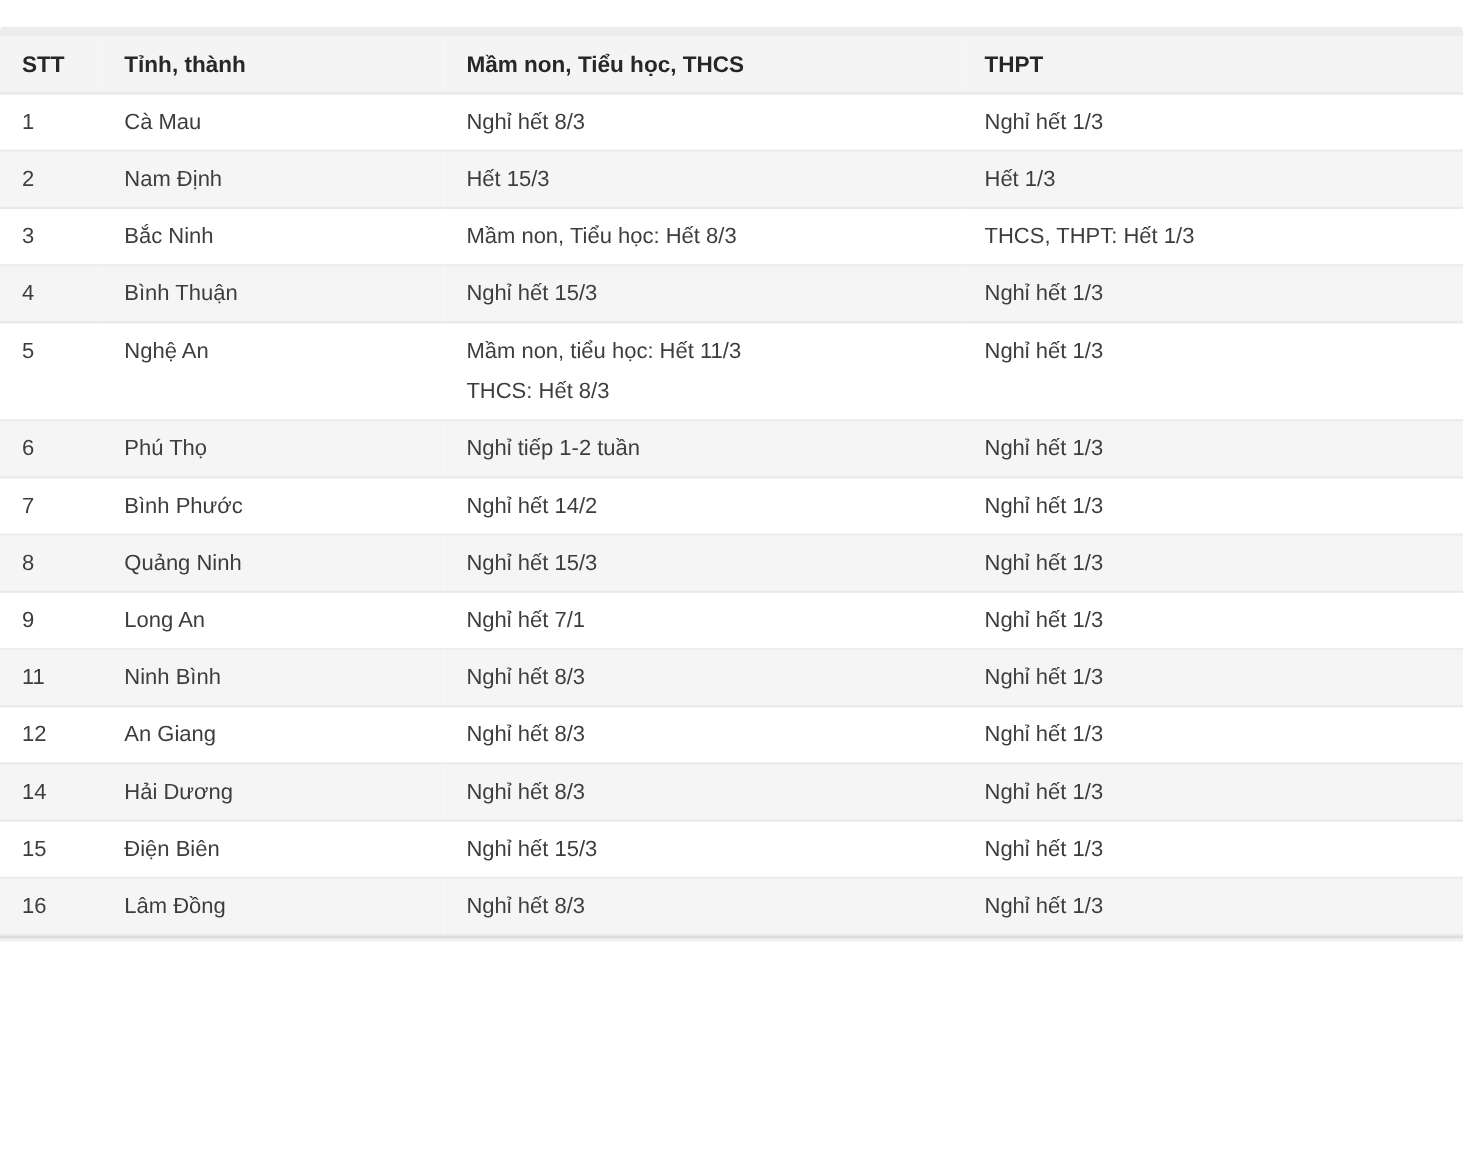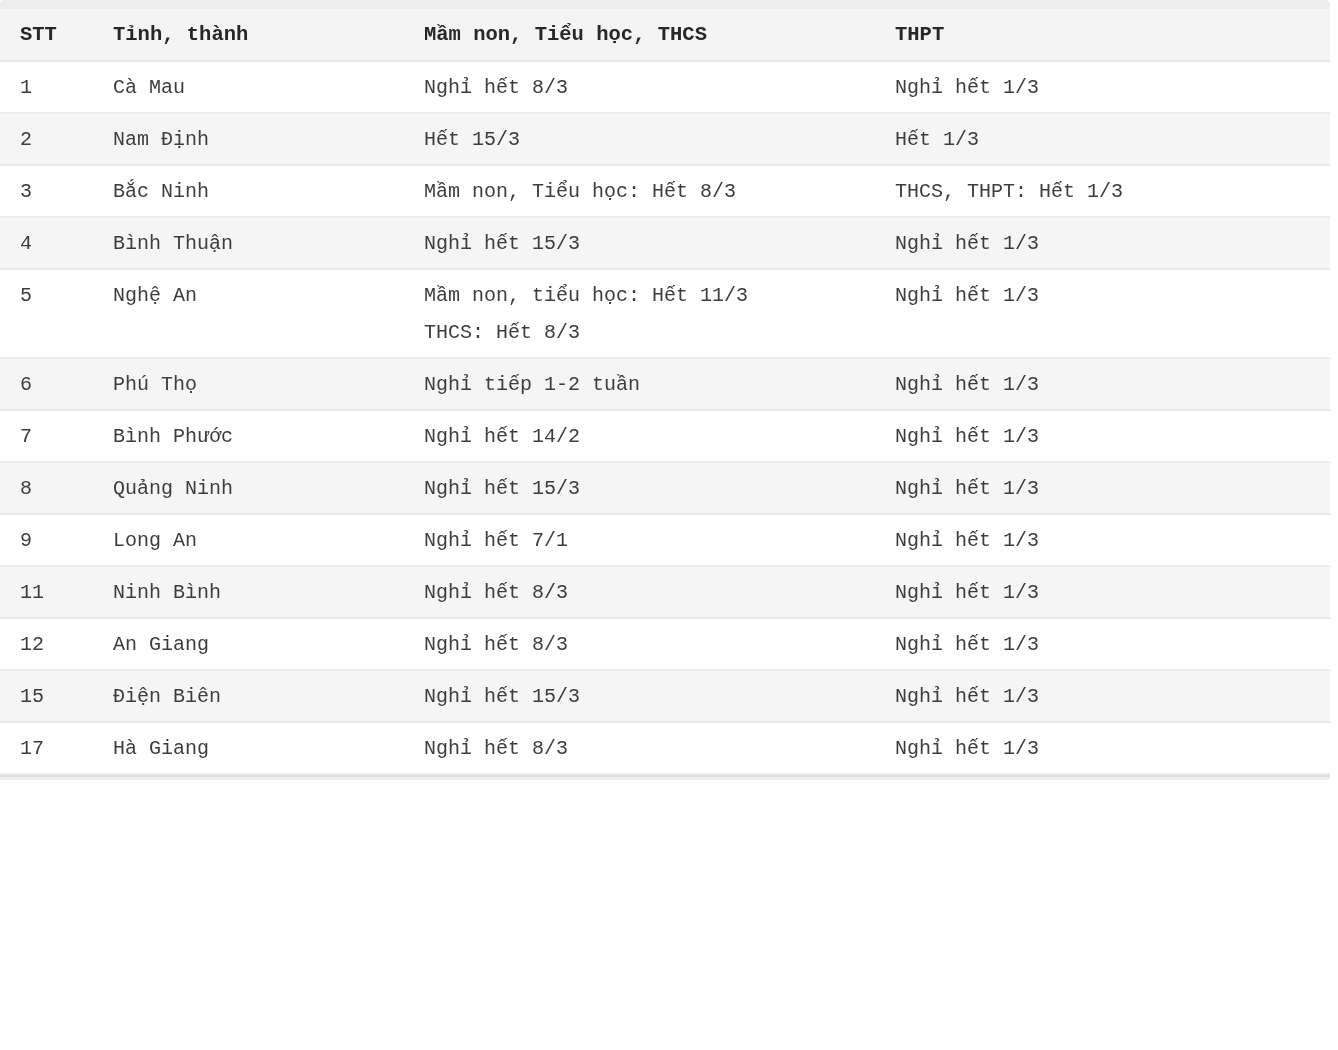--- a/index.html
+++ b/index.html
@@ -5,24 +5,23 @@
   html, body {
     margin: 0;
     padding: 0;
     background: #ffffff;
     width: 1338px;
     height: 1050px;
     overflow: hidden;
     font-family: "Liberation Sans", sans-serif;
   }
   .table-wrap {
-    margin: 0 8px 0 0;           
+    margin: 24px 8px 0 0;           
     border-radius: 4px 4px 0 0;
     overflow: hidden;
-    font-family: Liberation Mono, monospace;
   }
   .top-strip {
     height: 9px;
     background: #ededed;
   }
   table {
     width: 100%;
     border-collapse: collapse;
     table-layout: fixed;
   }
@@ -167,30 +166,38 @@
         </tr>
         <tr>
           <td>12</td>
           <td>An Giang</td>
           <td>
             <div>Nghỉ hết 8/3</div>
           </td>
           <td>Nghỉ hết 1/3</td>
         </tr>
         <tr>
+          <td>14</td>
+          <td>Hải Dương</td>
+          <td>
+            <div>Nghỉ hết 8/3</div>
+          </td>
+          <td>Nghỉ hết 1/3</td>
+        </tr>
+        <tr>
           <td>15</td>
           <td>Điện Biên</td>
           <td>
             <div>Nghỉ hết 15/3</div>
           </td>
           <td>Nghỉ hết 1/3</td>
         </tr>
         <tr>
-          <td>17</td>
-          <td>Hà Giang</td>
+          <td>16</td>
+          <td>Lâm Đồng</td>
           <td>
             <div>Nghỉ hết 8/3</div>
           </td>
           <td>Nghỉ hết 1/3</td>
         </tr>
       </tbody>
   </table>
 </div>
 <div class="bottom-strip"></div>
 

